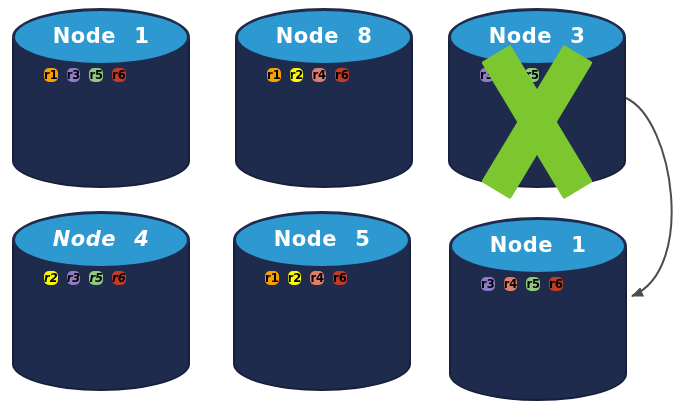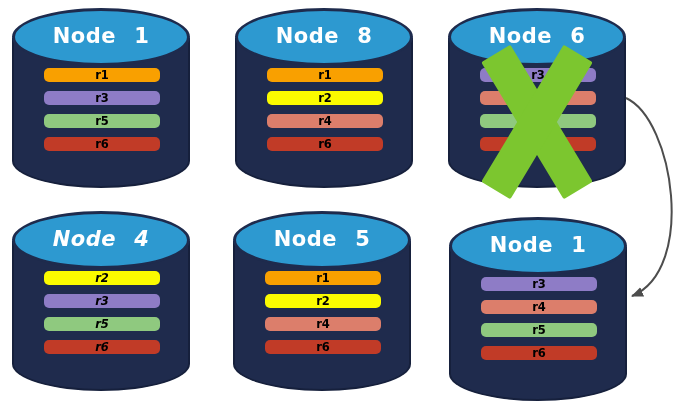--- a/index.html
+++ b/index.html
@@ -58,21 +58,21 @@
     font-weight: bold;
     word-spacing: 0.5em;
     letter-spacing: 0.5px;
     padding-bottom: 2px;
   }
   .bars {
     position: absolute;
     left: 32px; right: 30px;
     top: 60px;
     display: flex;
-    flex-direction: column;
+    flex-direction: row;
     gap: 9px;
     z-index: 2;
   }
   .bar {
     height: 14px;
     border-radius: 5px;
     text-align: center;
     font-size: 11.5px;
     font-weight: bold;
     color: #000000;
@@ -133,21 +133,21 @@
       <div class="bar" style="background: rgb(249, 160, 0);">r1</div>
       <div class="bar" style="background: rgb(251, 251, 0);">r2</div>
       <div class="bar" style="background: rgb(220, 126, 107);">r4</div>
       <div class="bar" style="background: rgb(193, 59, 39);">r6</div>
     </div>
   </div>
 
   <div class="node n3">
     <div class="cyl-body" style="background: rgb(31, 43, 77);"></div>
     <div class="cyl-top" style="background: rgb(45, 153, 208);">
-      <span class="node-title">Node 6</span>
+      <span class="node-title">Node 3</span>
     </div>
     <div class="bars">
       <div class="bar" style="background: rgb(142, 124, 198);">r3</div>
       <div class="bar" style="background: rgb(220, 126, 107);">r4</div>
       <div class="bar" style="background: rgb(143, 201, 127);">r5</div>
       <div class="bar" style="background: rgb(193, 59, 39);">r6</div>
     </div>
     <div class="xmark">
       <div class="xarm xarm-l" style="background: rgb(124, 198, 47);"></div>
       <div class="xarm xarm-r" style="background: rgb(124, 198, 47);"></div>

